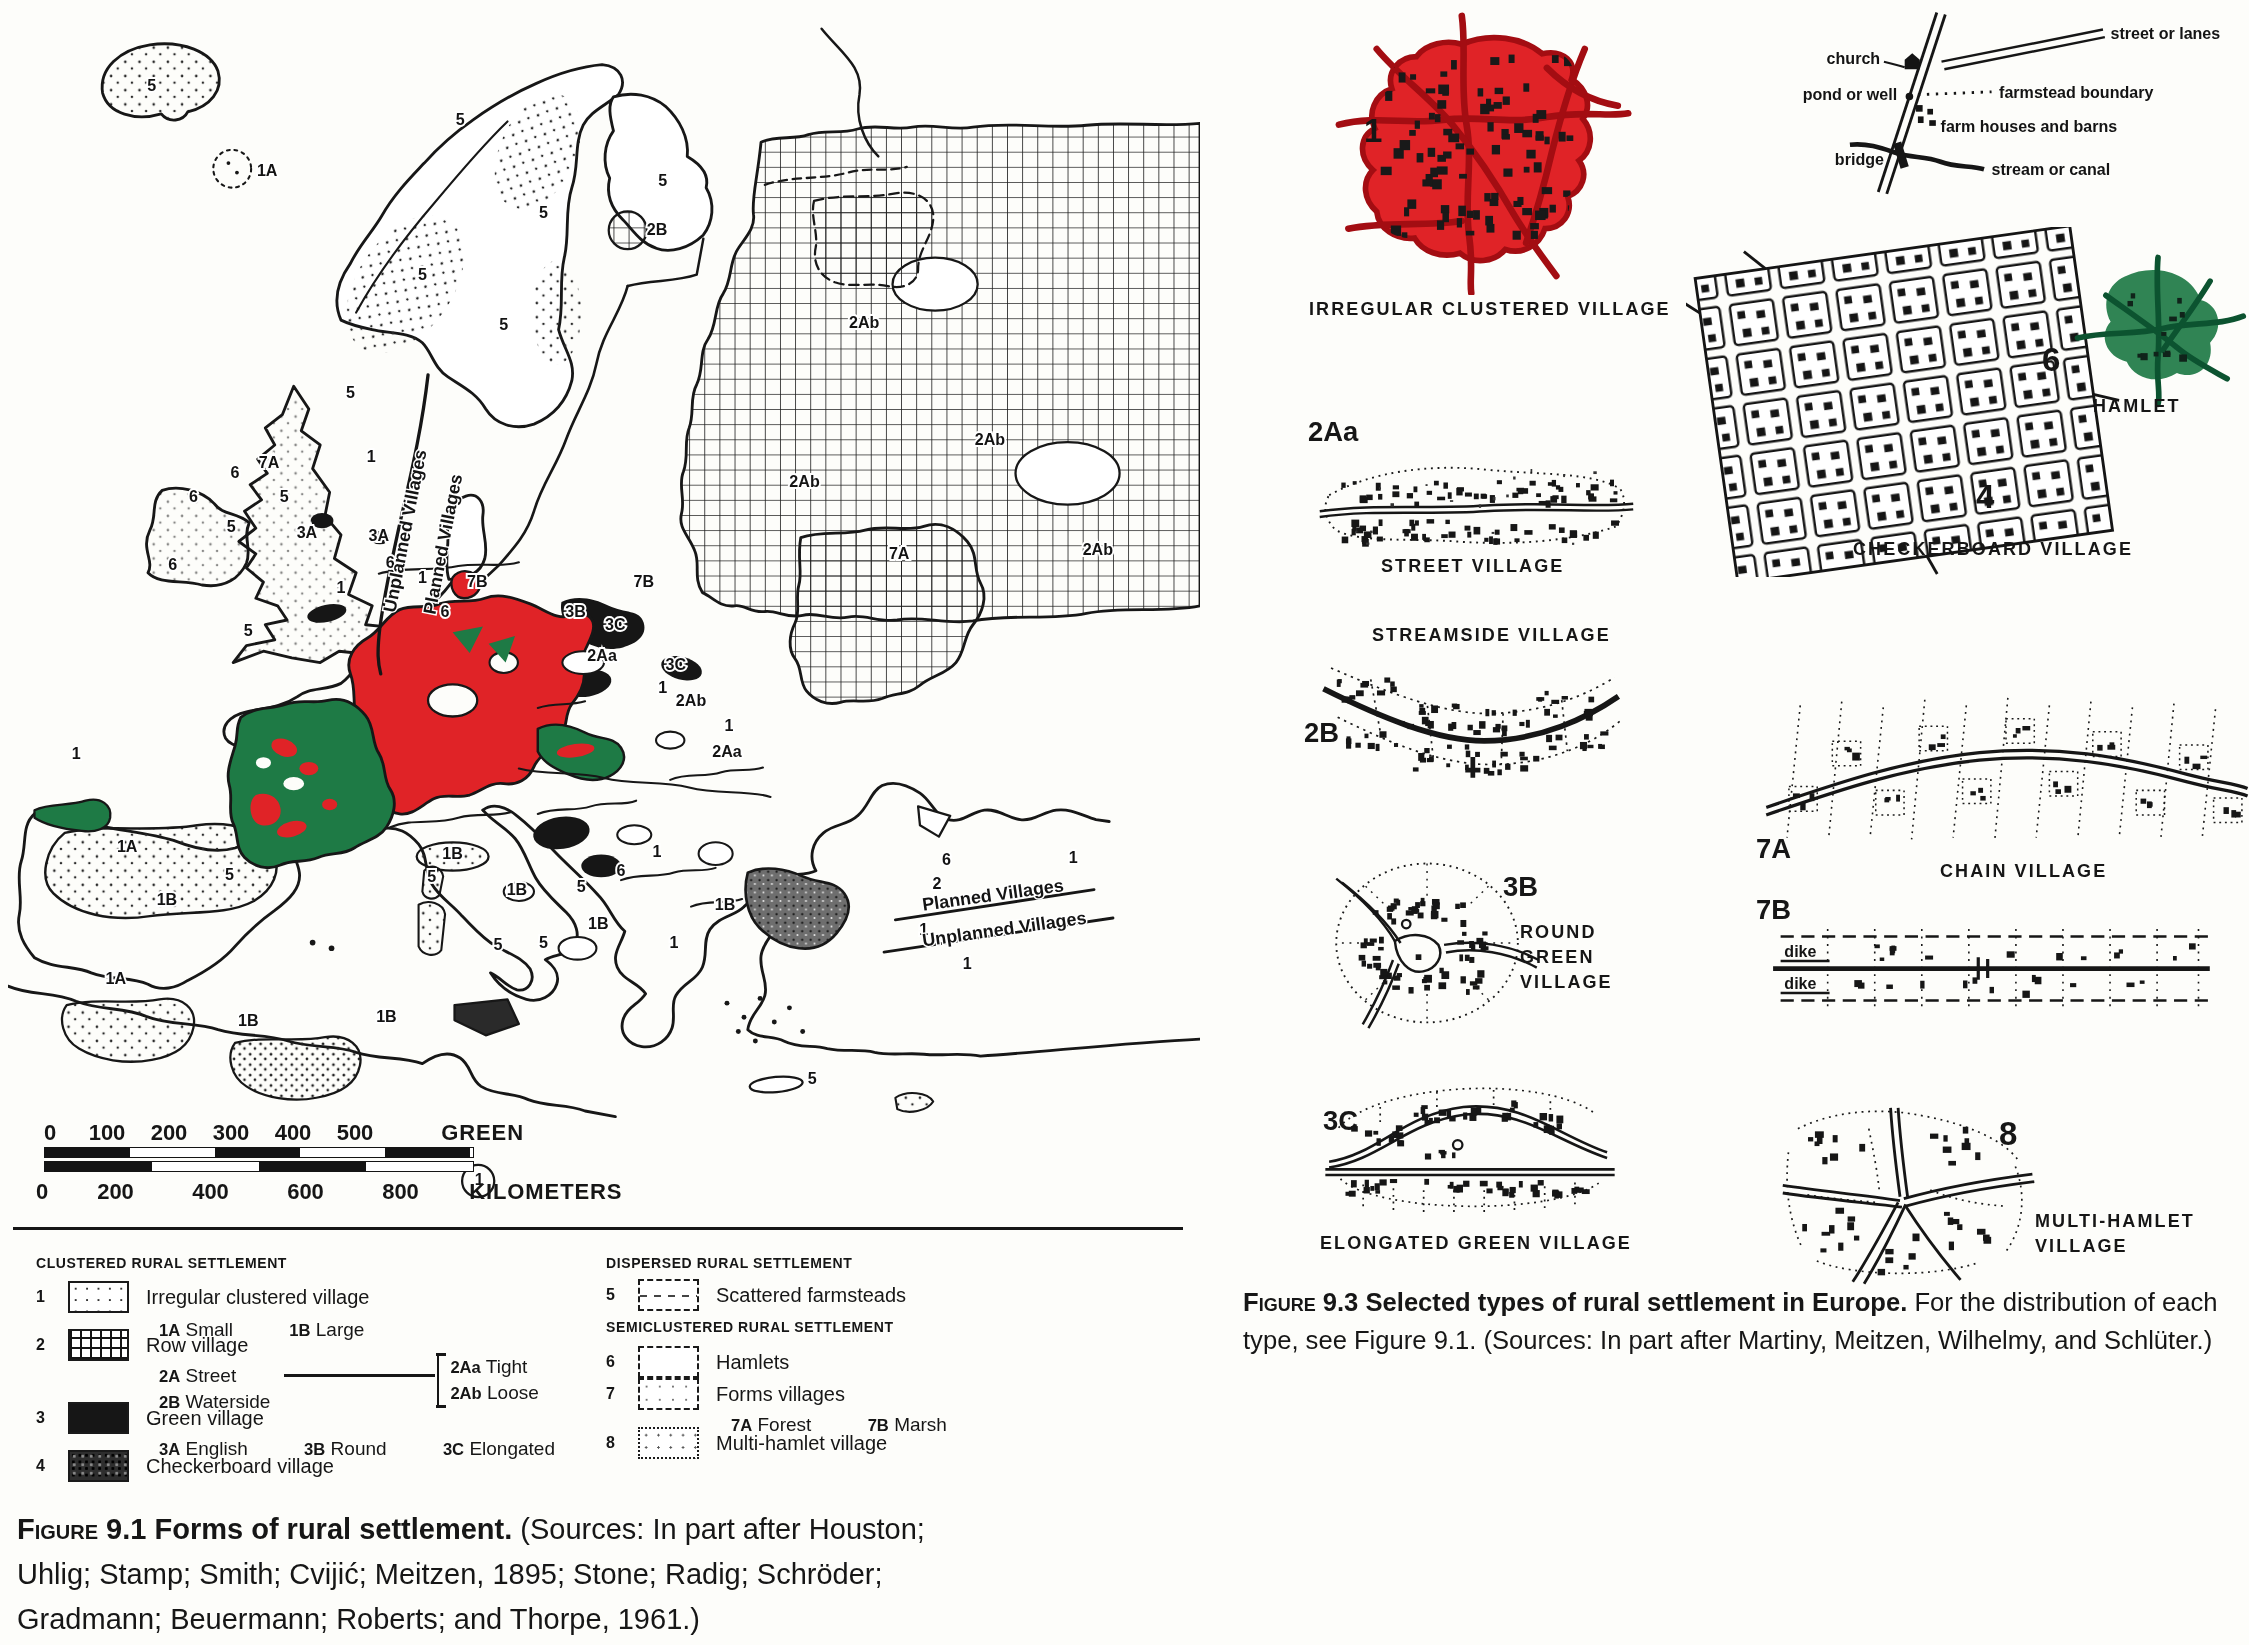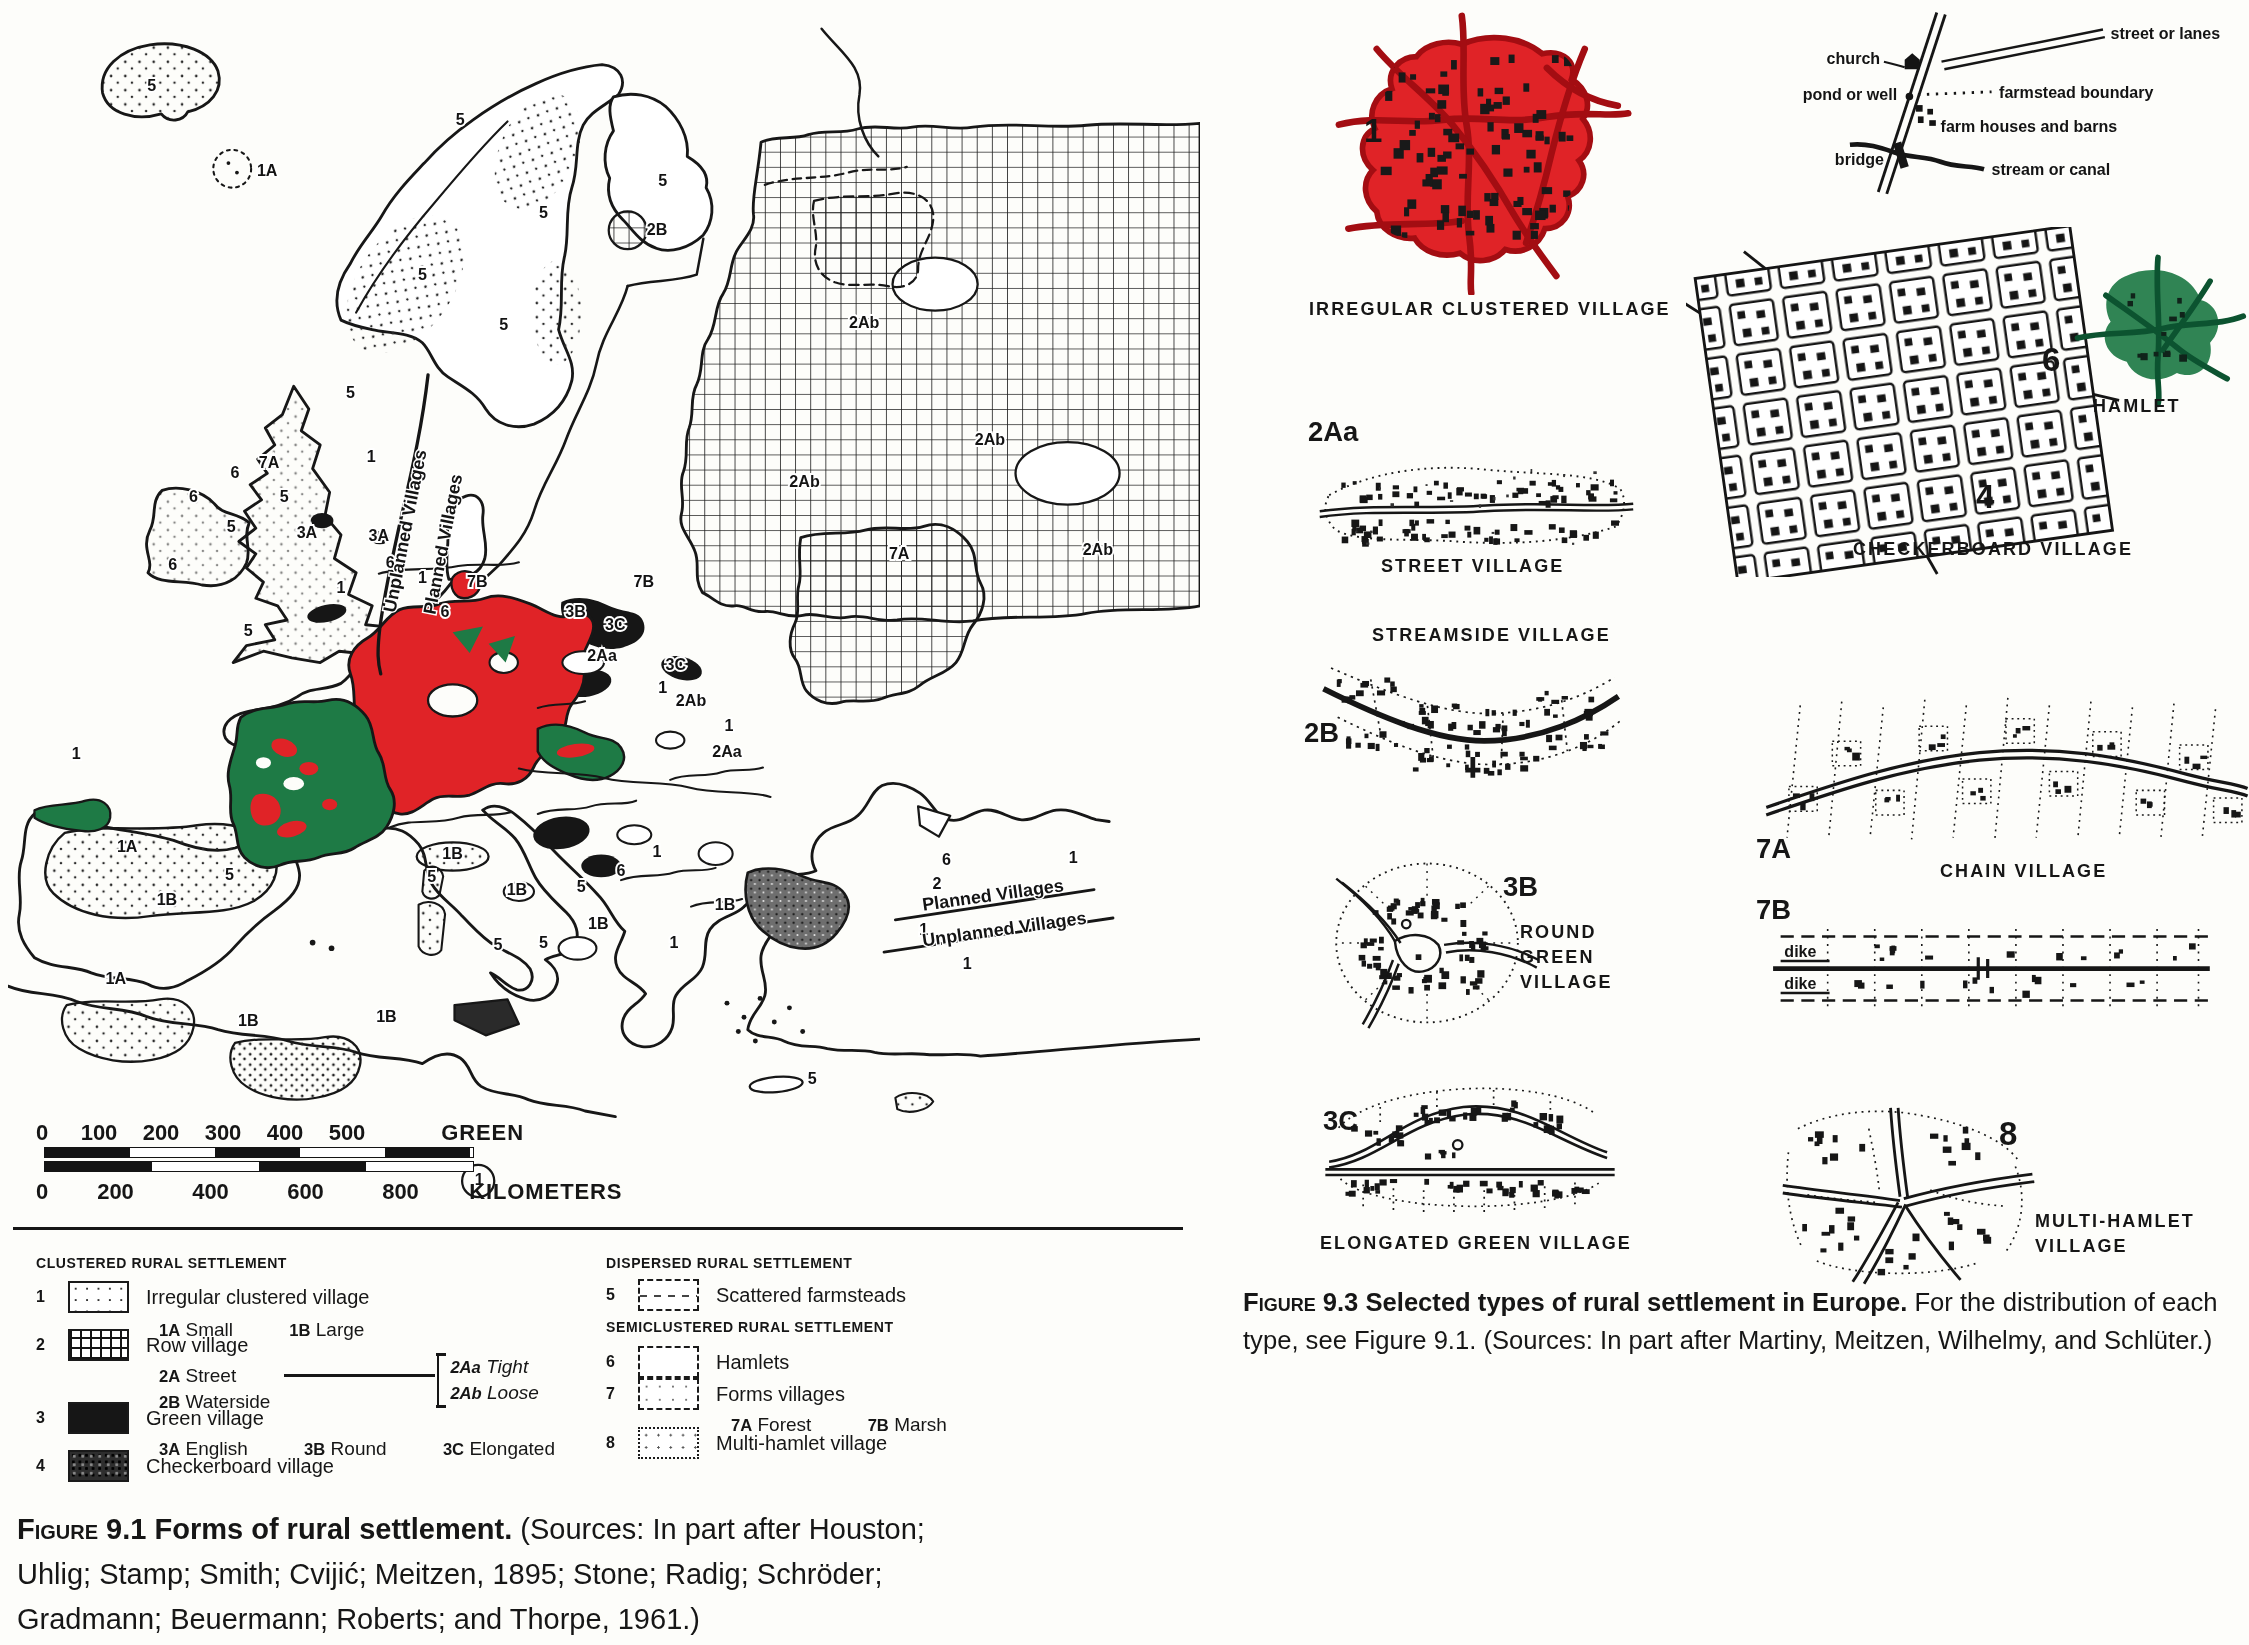--- a/index.html
+++ b/index.html
@@ -36,21 +36,21 @@
   .sw-dash6{border-style:dashed;}
   .sw-dash7{border-style:dashed;background-image:radial-gradient(#777 0.9px,transparent 1.1px);background-size:13.2px 13.2px;}
   .sw-dot8{border-style:dotted;background-image:radial-gradient(#555 1px,transparent 1.2px);background-size:12.3px 12.3px;}
   .lsub{position:absolute;font-size:19px;white-space:nowrap;}
   .lcode{font-weight:700;font-size:16.6px;}
   .pair{margin-right:51px;}
   .bline{position:absolute;height:2.8px;background:#161616;}
   .brace{position:absolute;border-left:2.8px solid #161616;padding-left:11.4px;}
   .brace::before,.brace::after{content:"";position:absolute;left:-2.8px;width:9.5px;height:2.8px;background:#161616;}
   .brace::before{top:-1.9px;} .brace::after{bottom:-1.9px;}
-  .brace .lsubrow{font-size:19px;white-space:nowrap;line-height:24.6px;font-style:italic;}
+  .brace .lsubrow{font-size:19px;white-space:nowrap;line-height:24.6px;}
   
   .dnum{position:absolute;font-weight:700;font-size:27.4px;white-space:nowrap;}
   .dnum.big{font-size:33px;}
   .dcap{position:absolute;font-weight:700;font-size:18px;letter-spacing:2.1px;white-space:nowrap;}
   .dcap.wrap{white-space:normal;line-height:1.4;}
   .plot{fill:none;stroke:#1a1a1a;stroke-width:1.6;stroke-dasharray:2 4;}
   .symlab{font:700 17px "Liberation Sans",sans-serif;fill:#141414;}
   .dike{font:700 17px "Liberation Sans",sans-serif;fill:#141414;}
   
   .cap{position:absolute;}
@@ -284,21 +284,21 @@
         <text x="498" y="1252" class="mlab">1</text>
       </g>
     <g>
         <text x="426" y="562" class="ann" transform="rotate(-79 426 562)">Unplanned Villages</text>
         <text x="466" y="576" class="ann" transform="rotate(-79 466 576)">Planned Villages</text>
         <text x="1042" y="952" class="ann" transform="rotate(-8 1042 952)">Planned Villages</text>
         <text x="1054" y="988" class="ann" transform="rotate(-8 1054 988)">Unplanned Villages</text>
       </g>
   </svg>
 
-  <div class="abs ticks miles" style="left:36px;top:1120px;"><span>0</span><span>100</span><span>200</span><span>300</span><span>400</span><span>500</span></div>
+  <div class="abs ticks miles" style="left:44px;top:1120px;"><span>0</span><span>100</span><span>200</span><span>300</span><span>400</span><span>500</span></div>
   <span class="abs unit" style="left:428px;top:1120px;">GREEN</span>
   <div class="abs bar b1" style="left:44px;top:1147px;"></div>
   <div class="abs bar b2" style="left:44px;top:1161px;"></div>
   <div class="abs ticks km" style="left:36px;top:1179px;"><span>0</span><span>200</span><span>400</span><span>600</span><span>800</span></div>
   <span class="abs unit" style="left:456px;top:1179px;">KILOMETERS</span>
   <div class="mapline" style="left:13.2px;top:1227px;width:1170px;height:2.8px;"></div>
 
   <div>
 
     <div class="ltitle" style="left:36px;top:1255px;">CLUSTERED RURAL SETTLEMENT</div>

